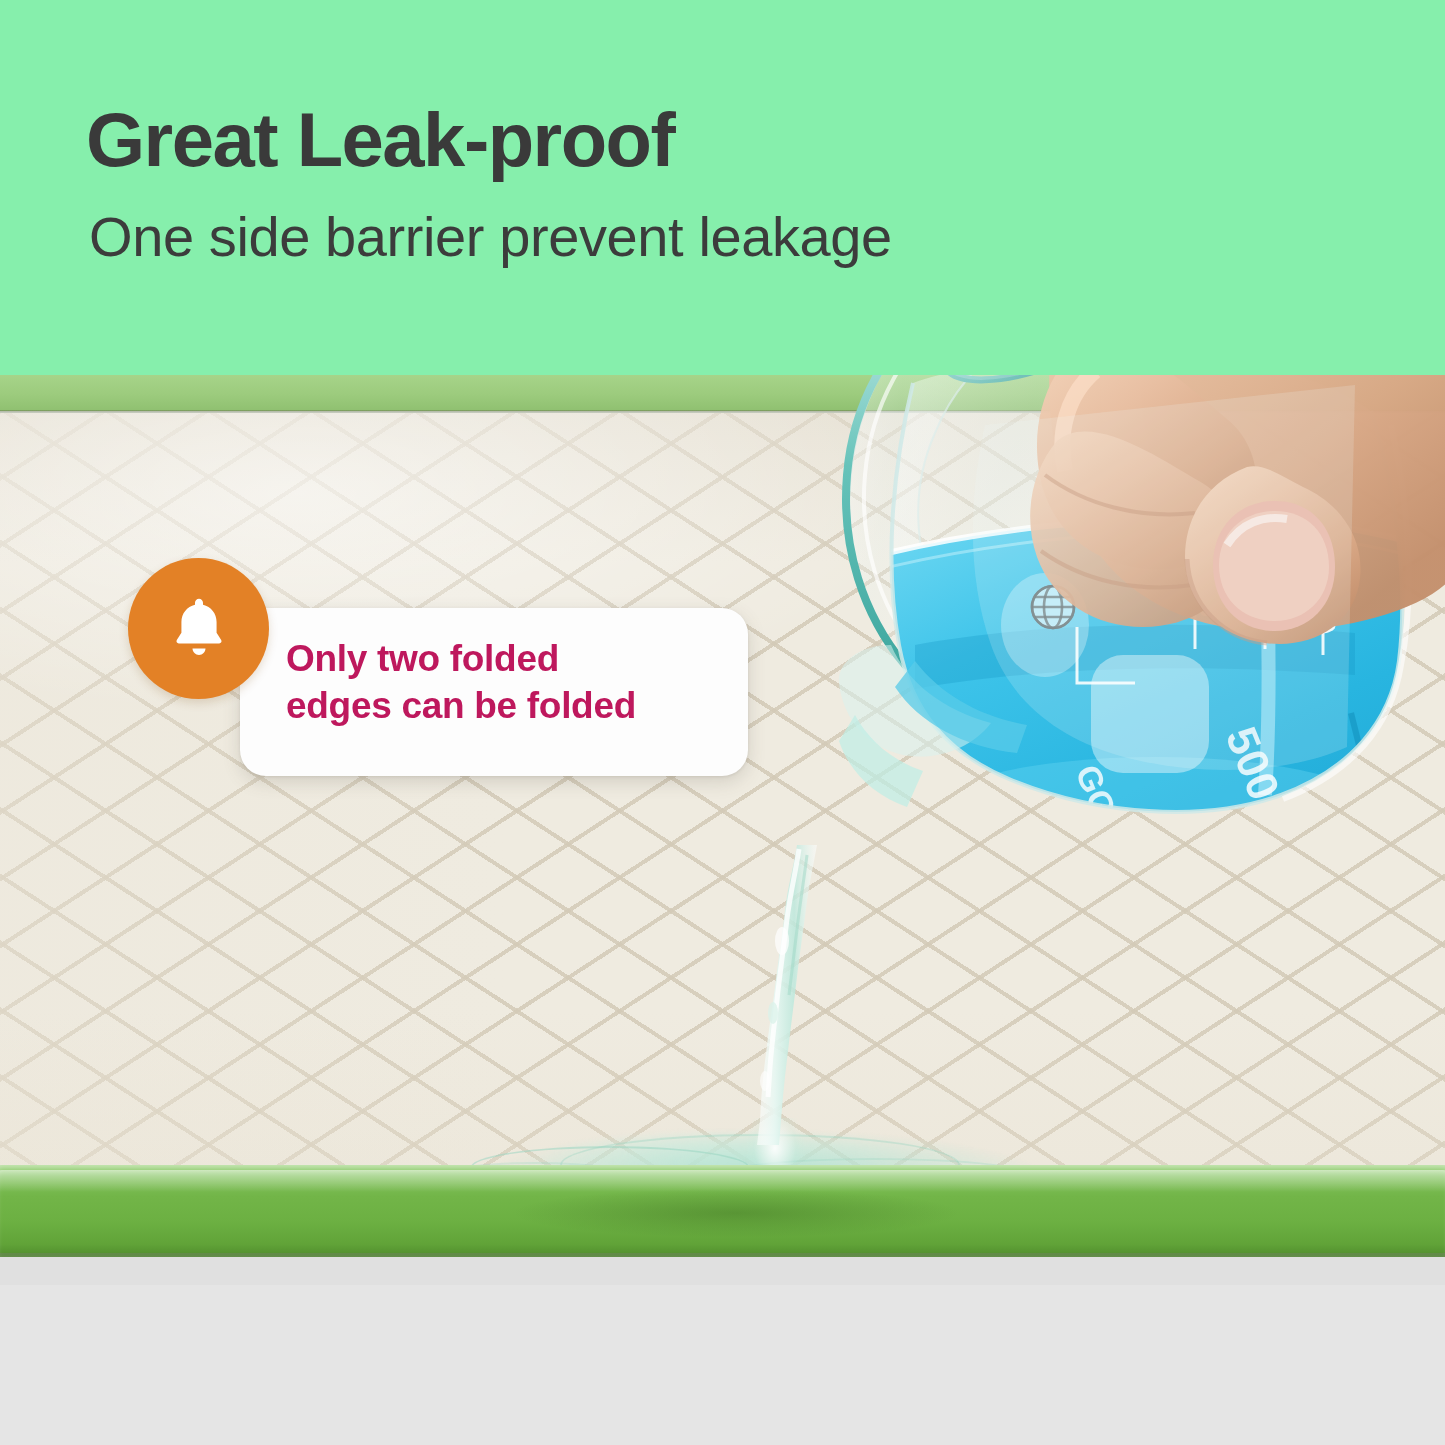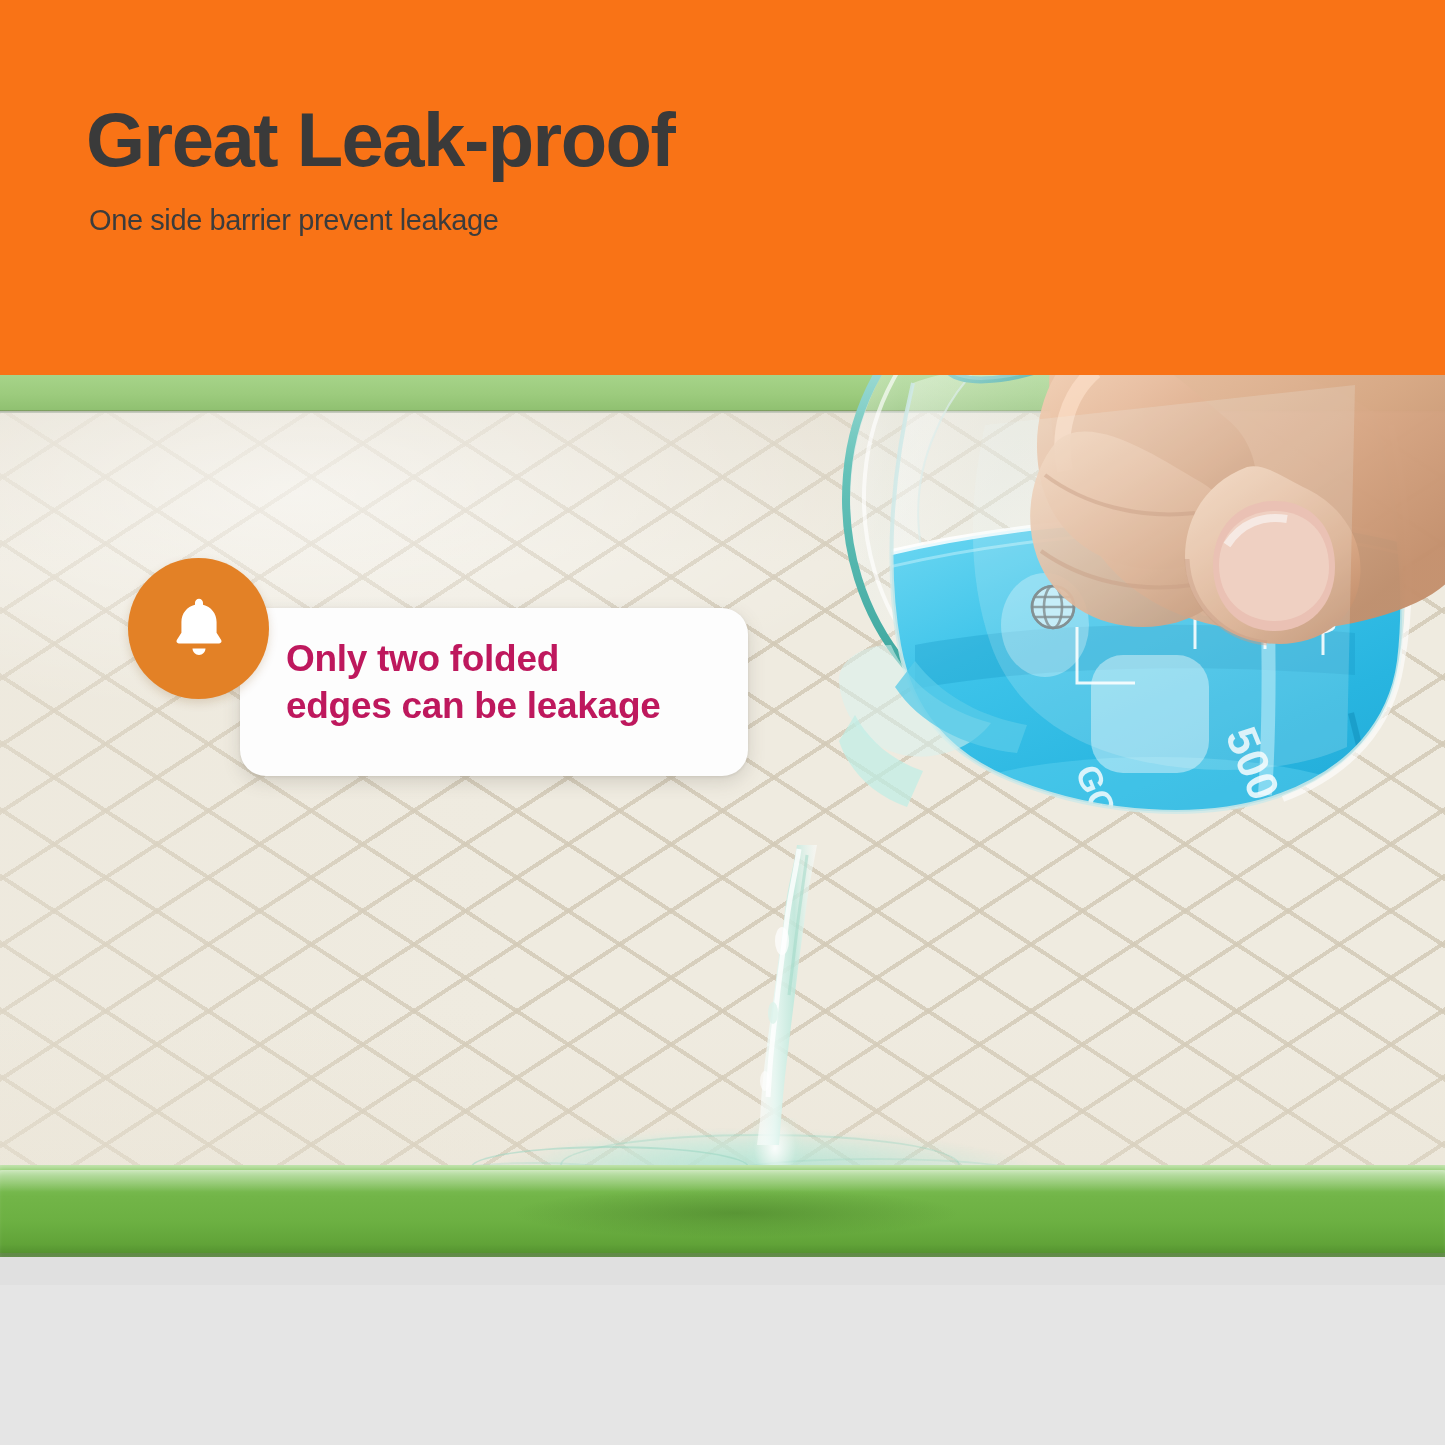--- a/index.html
+++ b/index.html
@@ -6,30 +6,30 @@
   html,body { width:1445px; height:1445px; overflow:hidden; }
   body {
     font-family:"Liberation Sans", sans-serif;
     background:#e5e5e5;
     position:relative;
   }
 
   
   #header {
     position:absolute; left:0; top:0; width:1445px; height:375px;
-    background:#f97316;
+    background:#86efac;
   }
   #headline {
     position:absolute; left:86px; top:96px;
     font-size:76px; font-weight:bold; letter-spacing:-1.5px;
     color:#3a3a3a; white-space:nowrap;
   }
   #subtitle {
     position:absolute; left:89px; top:204px;
-    font-size:29px; font-weight:normal; letter-spacing:-0.4px;
+    font-size:56px; font-weight:normal; letter-spacing:-0.4px;
     color:#3c3c3c; white-space:nowrap;
   }
 
   
   #scene {
     position:absolute; left:0; top:375px; width:1445px; height:910px;
     overflow:hidden;
   }
   
   #green-top {
@@ -353,21 +353,21 @@
              C168,572 124,548 100,512 Z" fill="#58cbe8" opacity=".75"></path>
     <path d="M60,540 C74,566 98,586 128,596 L112,632
              C78,620 54,596 44,566 Z" fill="#bfeee6" opacity=".7"></path>
   </svg>
 </div>
 
 <div id="callout">
   <div id="callout-card"></div>
   <div id="callout-text">
     <span>Only two folded</span>
-    <span>edges can be leakage</span>
+    <span>edges can be folded</span>
   </div>
   <div id="callout-badge">
     <svg width="74" height="74" viewBox="0 0 24 24">
       <path d="M12 2.2c-.72 0-1.3.58-1.3 1.3v.62C8.1 4.7 6.3 7.0 6.3 9.7v3.5l-1.5 2.4c-.3.5.06 1.1.64 1.1h13.12c.58 0 .94-.6.64-1.1l-1.5-2.4V9.7c0-2.7-1.8-5-4.4-5.58V3.5c0-.72-.58-1.3-1.3-1.3z" fill="#ffffff"></path>
       <path d="M9.9 18.3c0 1.16.94 2.1 2.1 2.1s2.1-.94 2.1-2.1z" fill="#ffffff"></path>
     </svg>
   </div>
 </div>
 
 </body></html>

